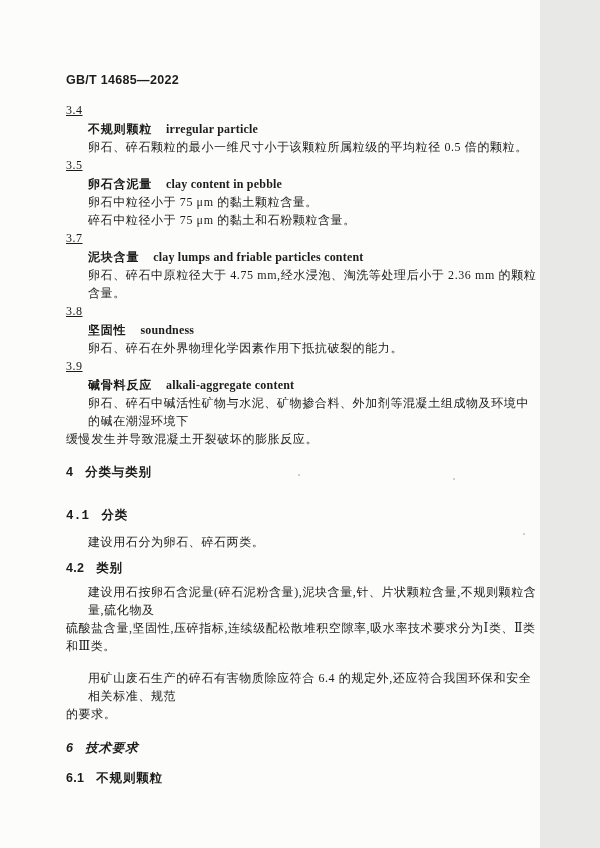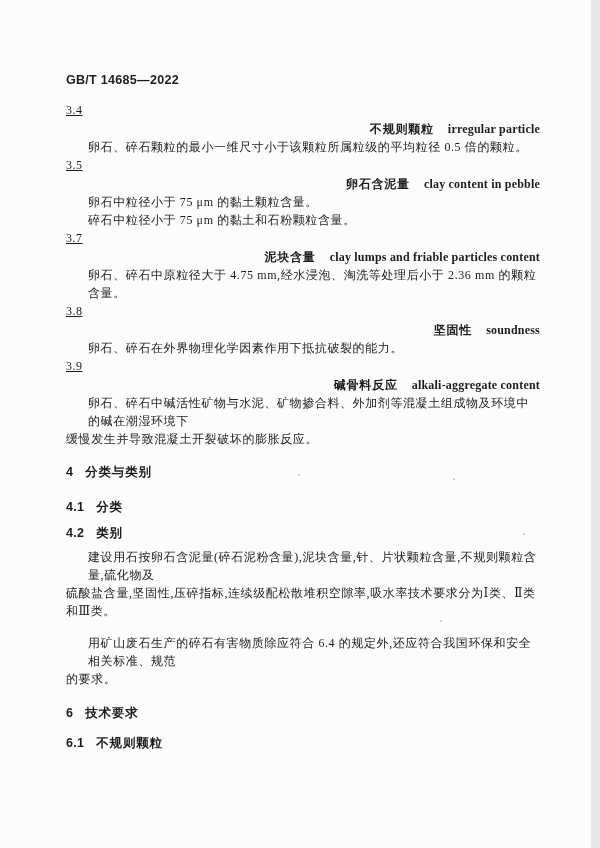--- a/index.html
+++ b/index.html
@@ -8,21 +8,21 @@
   }
   * { margin: 0; padding: 0; box-sizing: border-box; }
   html, body { width: 600px; height: 848px; }
   body {
     background: #e8e8e6;
     font-family: "Liberation Serif", "DejaVu Serif", serif;
     color: var(--ink);
   }
   .page {
     position: relative;
-    width: 591px;
+    width: 540px;
     height: 848px;
     background: var(--paper);
     overflow: hidden;
   }
   .content {
     position: absolute;
     left: 66px;
     top: 71px;
     width: 474px;
   }
@@ -34,21 +34,21 @@
     letter-spacing: 0.3px;
   }
   .terms { margin-top: 12px; }
   .line { font-size: 12px; line-height: 18px; letter-spacing: 0.6px; }
   .clause-no {
     font-size: 12px;
     line-height: 18px;
     letter-spacing: 0.5px;
     text-decoration: underline;
   }
-  .term-line { line-height: 18px; text-align: right; }
+  .term-line { line-height: 18px; }
   .term-line .zh {
     font-family: "Liberation Sans", "DejaVu Sans", sans-serif;
     font-weight: bold;
     font-size: 12px;
     letter-spacing: 0.8px;
   }
   .term-line .en {
     font-family: "Liberation Serif", "DejaVu Serif", serif;
     font-weight: bold;
     font-size: 12px;
@@ -58,27 +58,27 @@
   .indent { padding-left: 22px; }
   .chapter-heading {
     font-family: "Liberation Sans", "DejaVu Sans", sans-serif;
     font-weight: bold;
     font-size: 12.5px;
     line-height: 18px;
     letter-spacing: 0.8px;
   }
   .chapter-heading .num { margin-right: 12px; letter-spacing: 0.3px; }
   .mt-ch4  { margin-top: 15px; }
-  .mt-s41  { margin-top: 17px; }
+  .mt-s41  { margin-top: 26px; font-family: Liberation Mono, monospace; }
   .mt-p41  { margin-top: 8px; }
   .mt-s42  { margin-top: 8px; }
   .mt-p42  { margin-top: 6px; }
   .mt-ch5  { margin-top: 16px; }
   .mt-p5   { margin-top: 14px; }
-  .mt-ch6  { margin-top: 16px; }
+  .mt-ch6  { margin-top: 16px; font-style: italic; }
   .mt-s61  { margin-top: 12px; }
   .speck {
     position: absolute;
     width: 2px; height: 2px;
     border-radius: 50%;
     background: #9a9a96;
     opacity: 0.6;
   }
 </style>
 </head>
@@ -138,20 +138,21 @@
 
     </div>
 
     <div class="chapter-heading mt-ch4">
       <span class="num">4</span><span>分类与类别</span>
     </div>
 
     <div class="chapter-heading mt-s41">
       <span class="num">4.1</span><span>分类</span>
     </div>
+    <div class="line indent mt-p41">建设用石分为卵石、碎石两类。</div>
 
     <div class="chapter-heading mt-s42">
       <span class="num">4.2</span><span>类别</span>
     </div>
     <div class="mt-p42">
       <div class="line indent">建设用石按卵石含泥量(碎石泥粉含量),泥块含量,针、片状颗粒含量,不规则颗粒含量,硫化物及</div>
       <div class="line">硫酸盐含量,坚固性,压碎指标,连续级配松散堆积空隙率,吸水率技术要求分为Ⅰ类、Ⅱ类和Ⅲ类。</div>
     </div>
 
     <div class="mt-p5">

